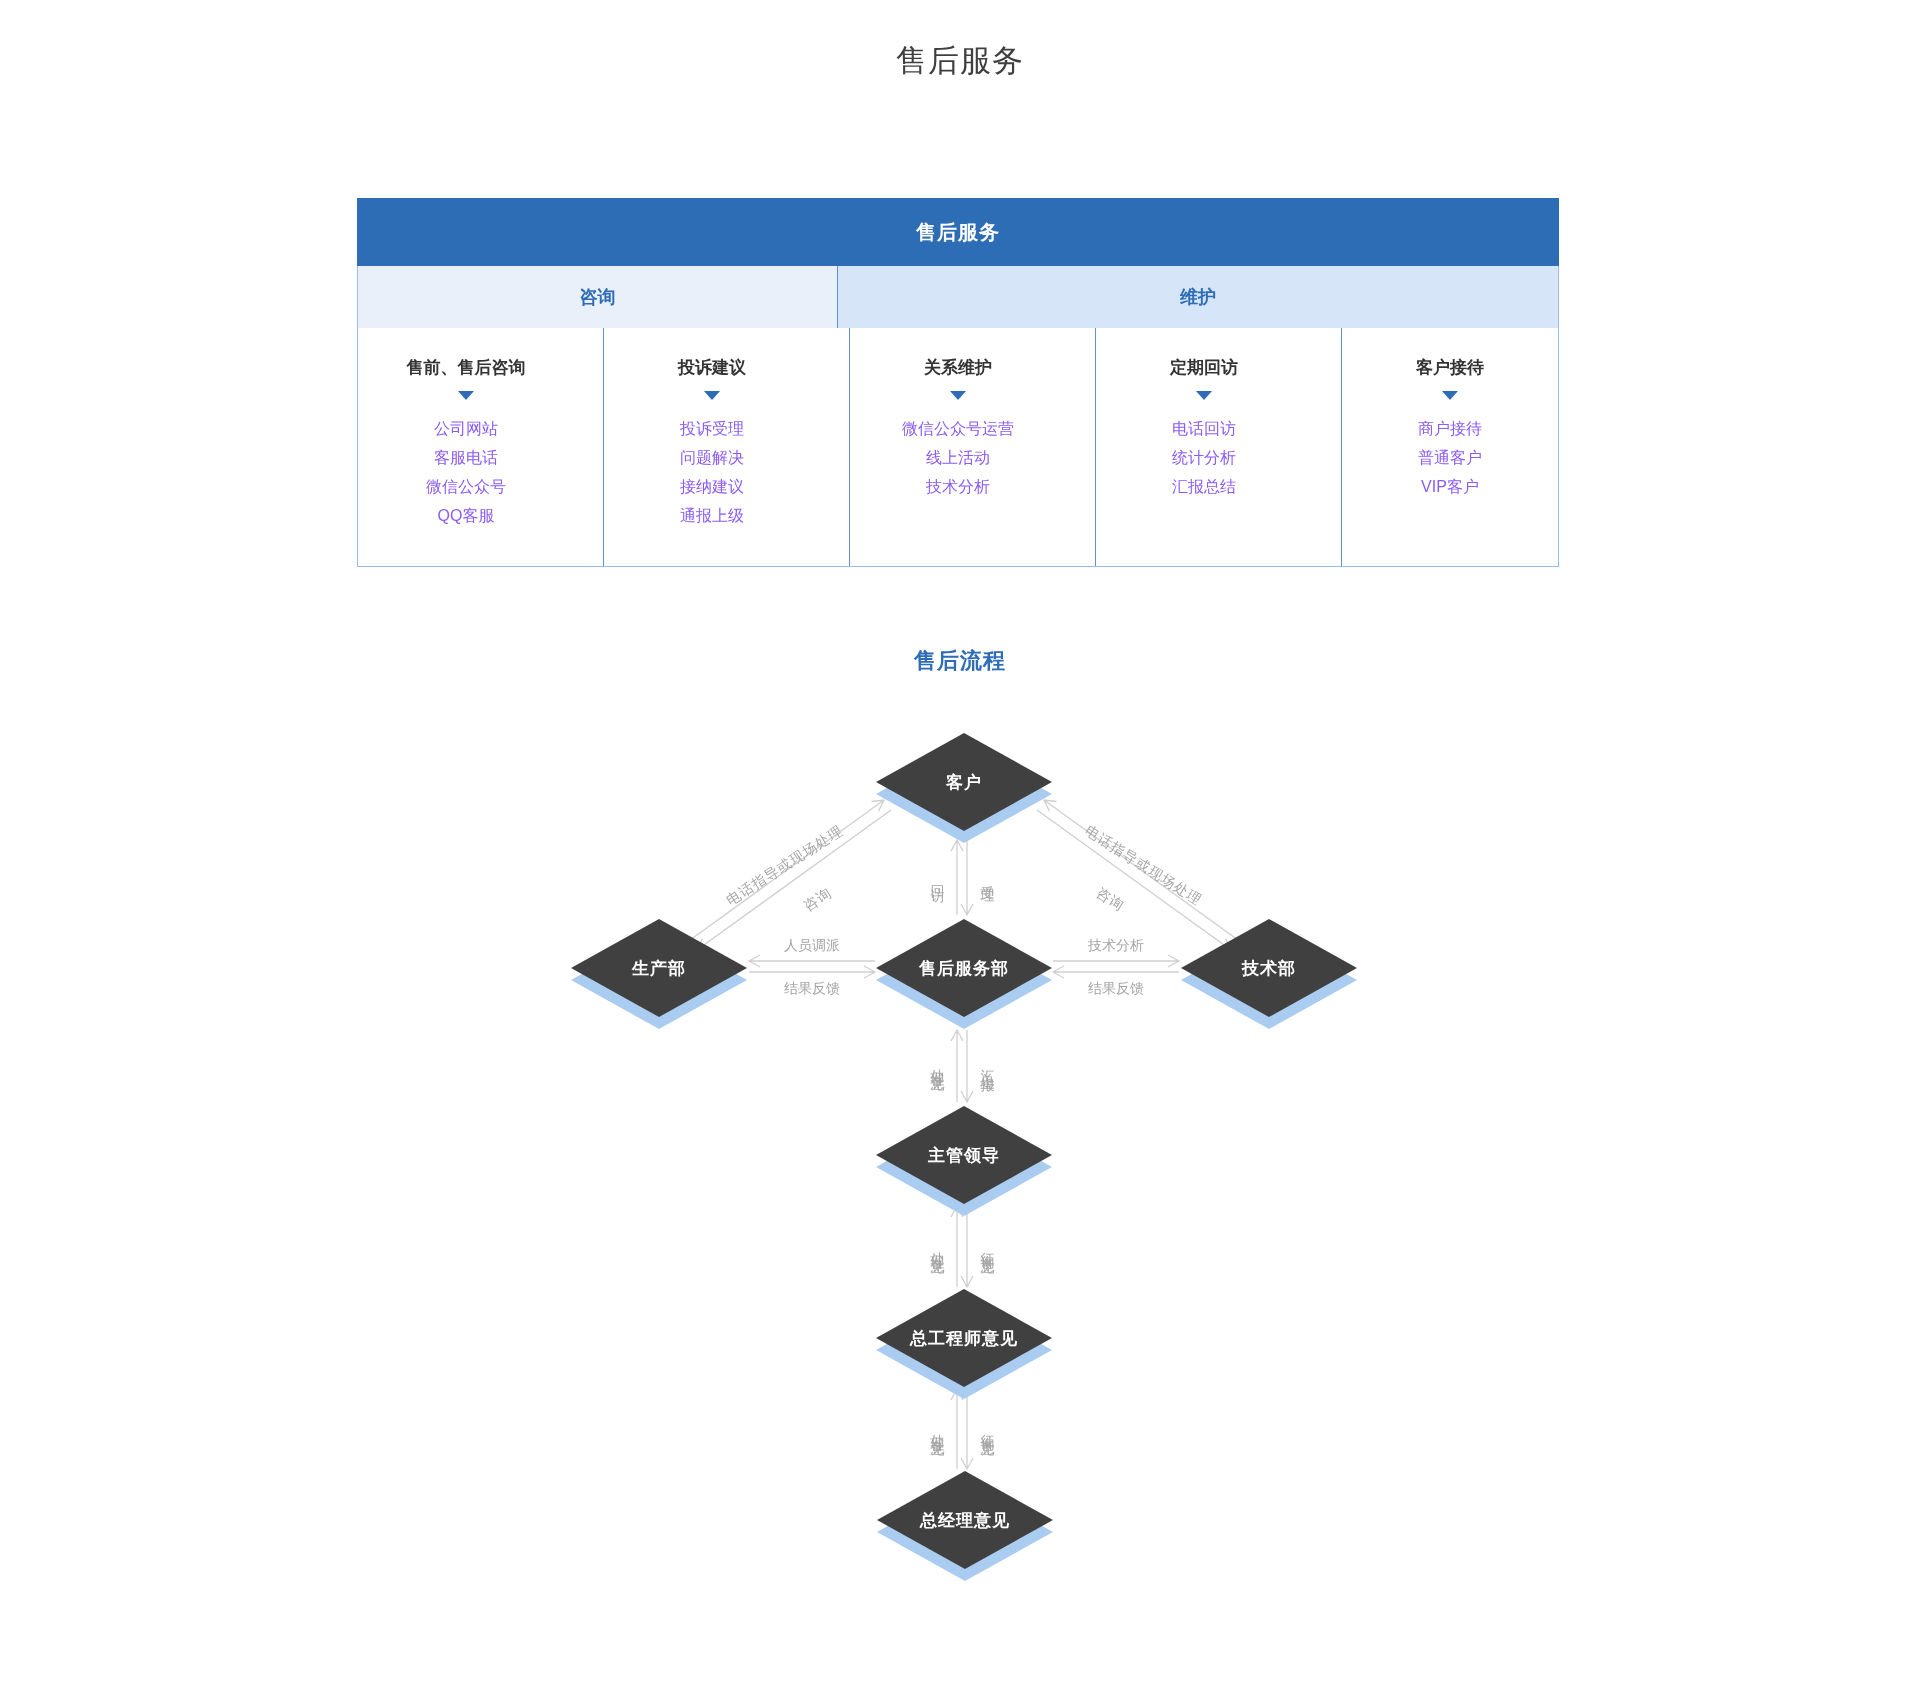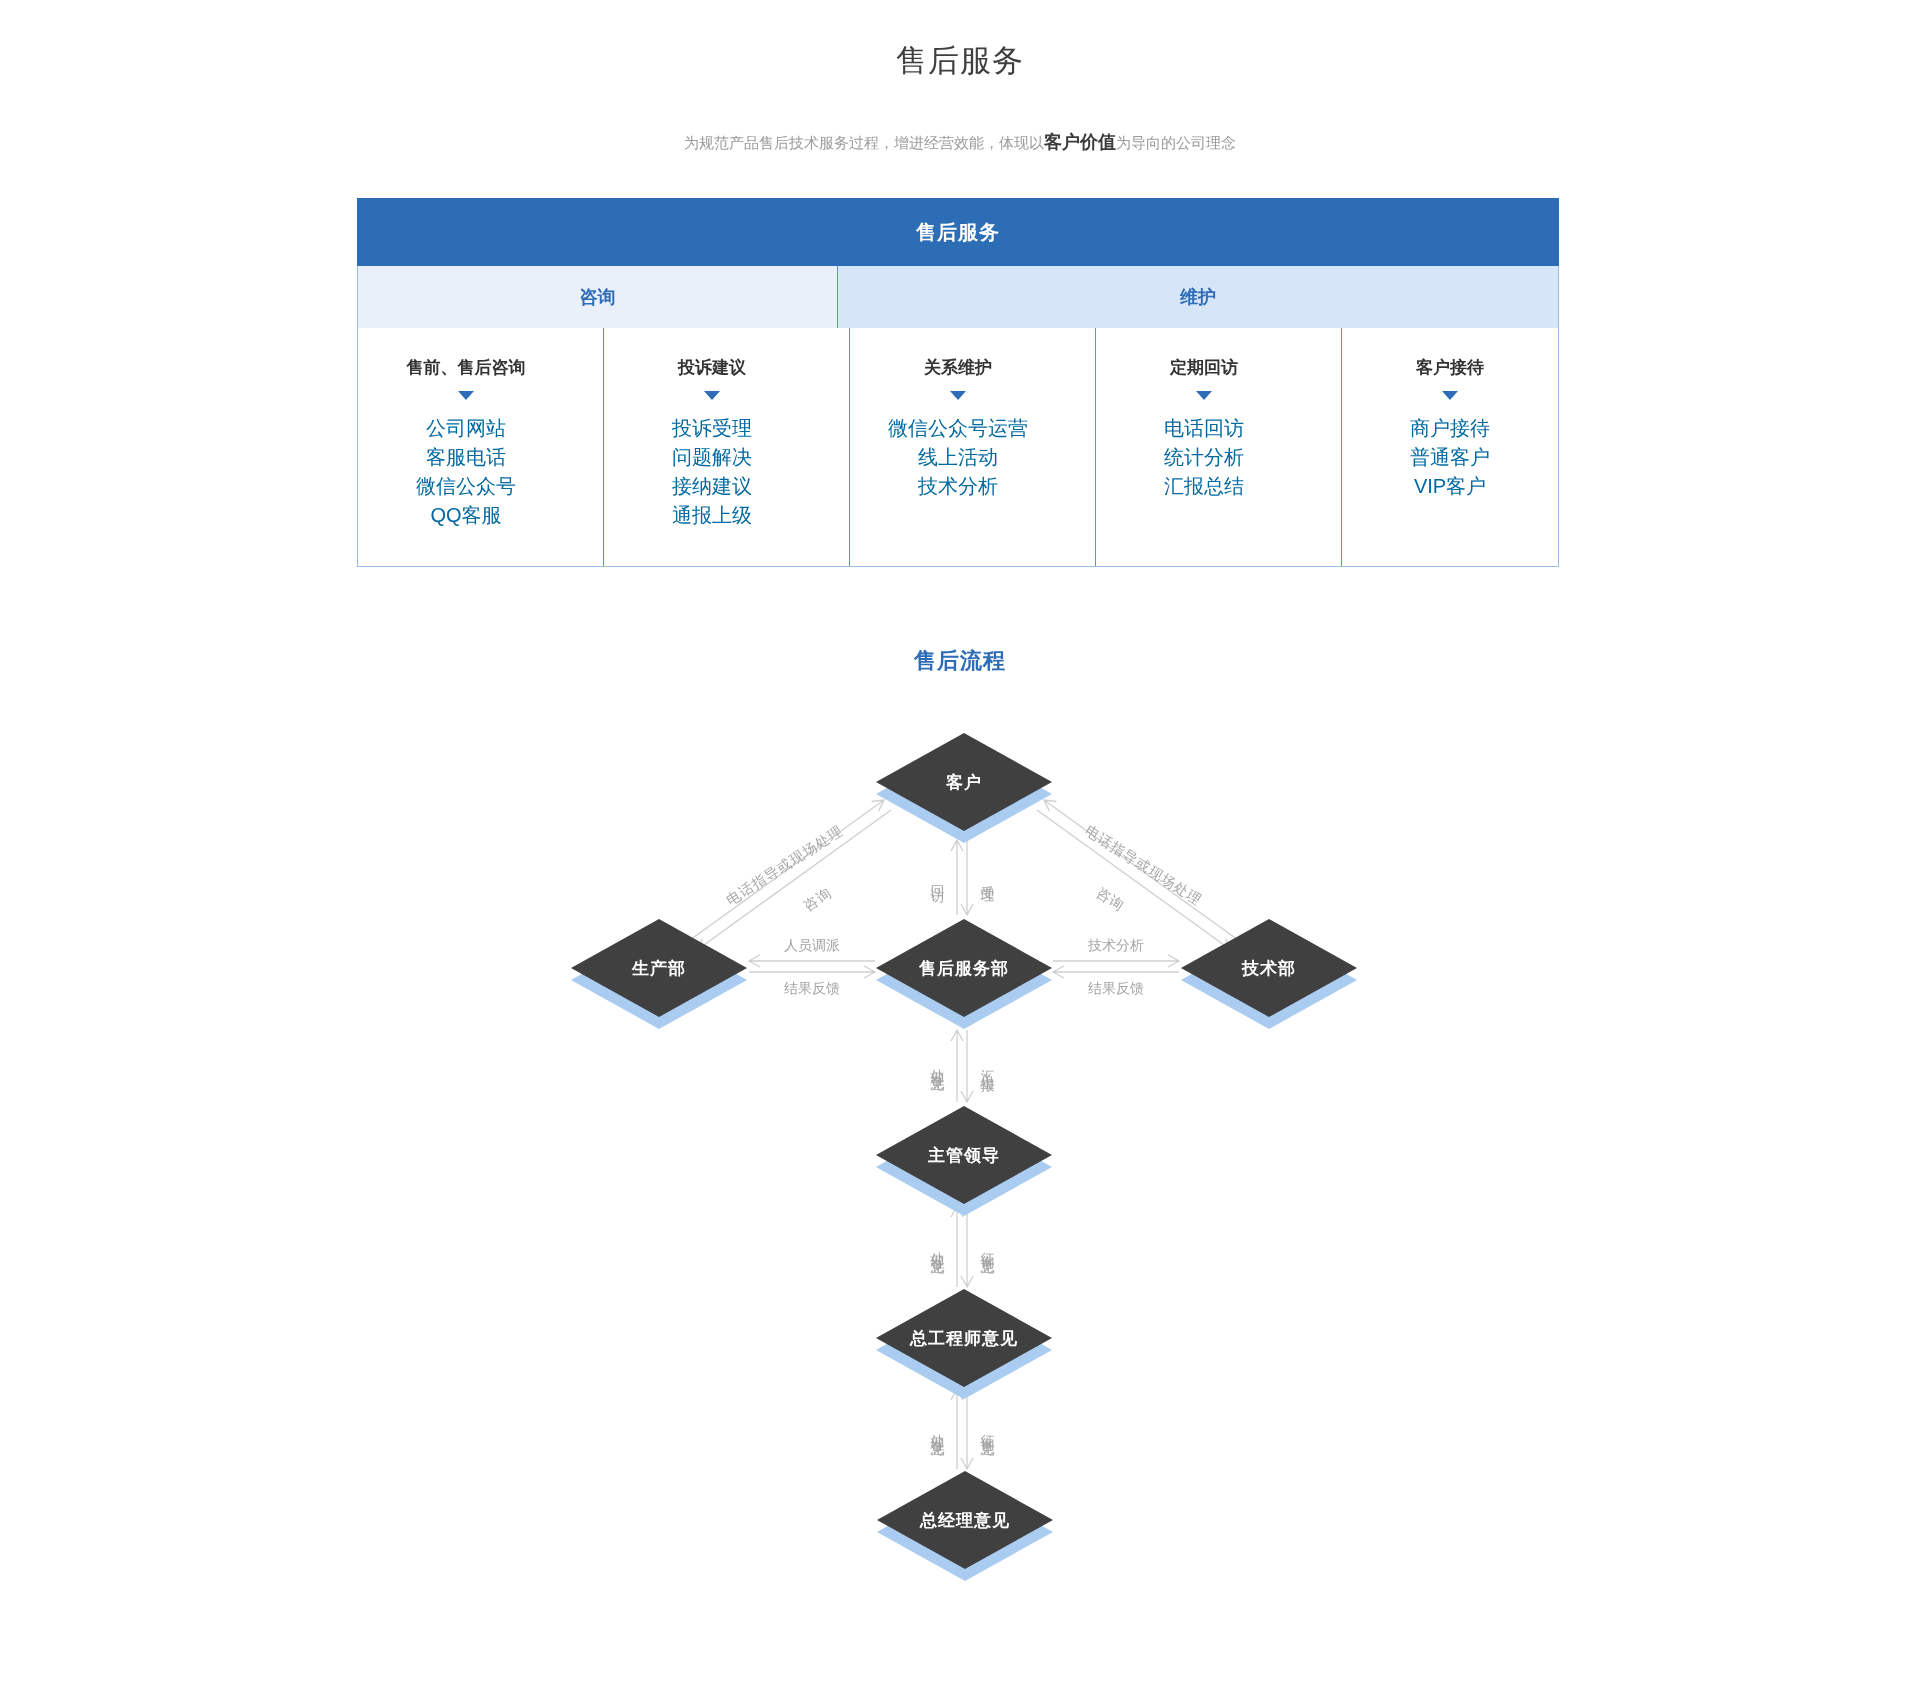--- a/index.html
+++ b/index.html
@@ -23,21 +23,21 @@
     font-size:18px; font-weight:bold; color:#2e6cb8; }
   .svc-group.consult { width:480px; background:#e9f0fa; border-left:1px solid #9bbce6; }
   .svc-group.maintain { flex:1; background:#d6e6f8; border-left:1px solid #5e92d2; border-right:1px solid #9bbce6; }
   .svc-body { display:flex; height:239px; border:1px solid #9bbce6; border-top:none;gap:29px; }
   .svc-col { flex:1; text-align:center; padding-top:28px; }
   .svc-col + .svc-col { border-left:1px solid #5e92d2; }
   .svc-col-title { font-size:17px; font-weight:bold; color:#333333; }
   .tri-down { width:0; height:0; margin:12px auto 14px auto;
     border-left:8px solid transparent; border-right:8px solid transparent;
     border-top:9px solid #2e6cb8; }
-  .svc-item { font-size:20px; color:#0369a1; line-height:29px; }
+  .svc-item { font-size:16px; color:#8b5cf6; line-height:29px; }
 
   
   .flow-heading { position:absolute; top:646px; left:0; width:100%; text-align:center;
     font-size:22px; font-weight:bold; color:#2e6cb8; letter-spacing:1px; }
 
   .connectors { position:absolute; left:0; top:0; width:1920px; height:1703px; pointer-events:none; }
 
   .node { position:absolute; width:176px; height:98px; }
   .node .shadow { position:absolute; left:0; top:12px; width:176px; height:98px;
     background:#a9ccf0; clip-path:polygon(50% 0,100% 50%,50% 100%,0 50%); }
@@ -51,21 +51,20 @@
   .edge-label.vert { writing-mode:vertical-rl; letter-spacing:3px; }
   .edge-label.rot-l { transform:translate(-50%,-50%) rotate(-32.5deg); letter-spacing:1px; }
   .edge-label.rot-r { transform:translate(-50%,-50%) rotate(32.5deg); letter-spacing:1px; }
 </style>
 </head>
 <body>
 
 <div class="page">
 
   <div class="page-title">售后服务</div>
-  <div class="subtitle"><span>为规范产品售后技术服务过程，增进经营效能，体现以</span><b>客户价值</b><span>为导向的公司理念</span></div>
 
   <div class="svc-table">
     <div class="svc-header">售后服务</div>
     <div class="svc-groups">
       <div class="svc-group consult">咨询</div>
       <div class="svc-group maintain">维护</div>
     </div>
     <div class="svc-body">
       <div class="svc-col">
         <div class="svc-col-title">售前、售后咨询</div>

